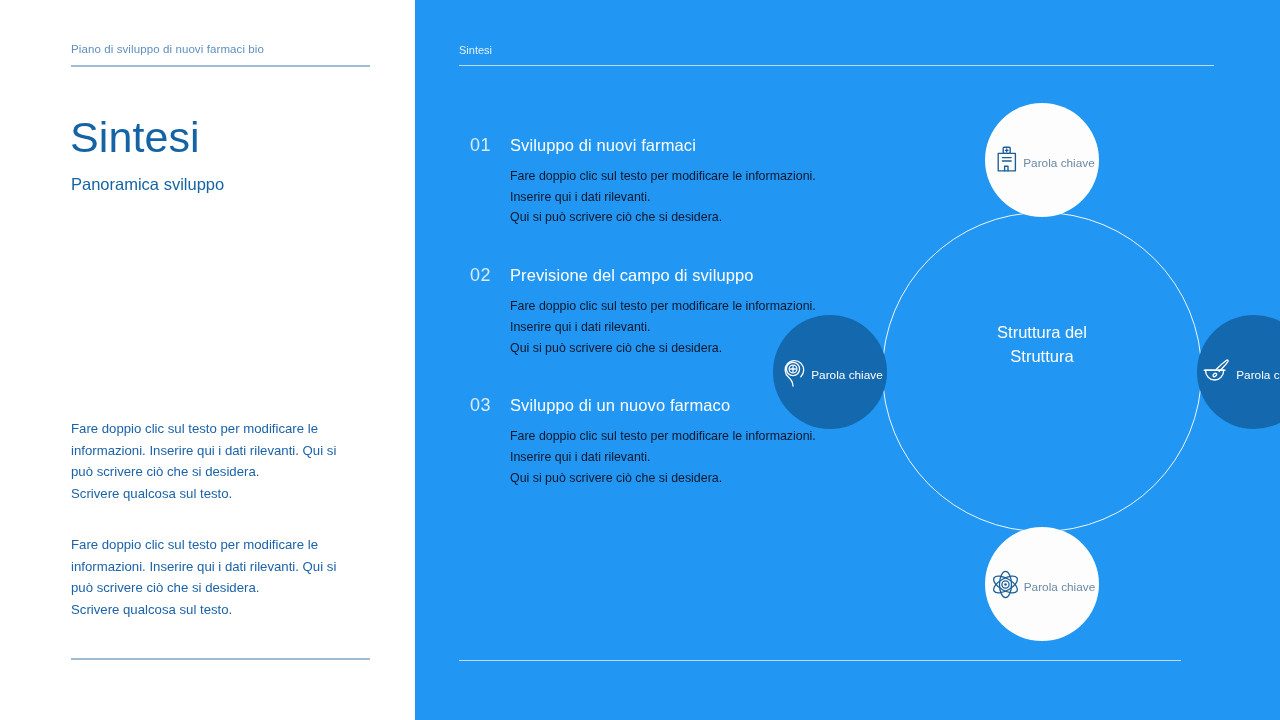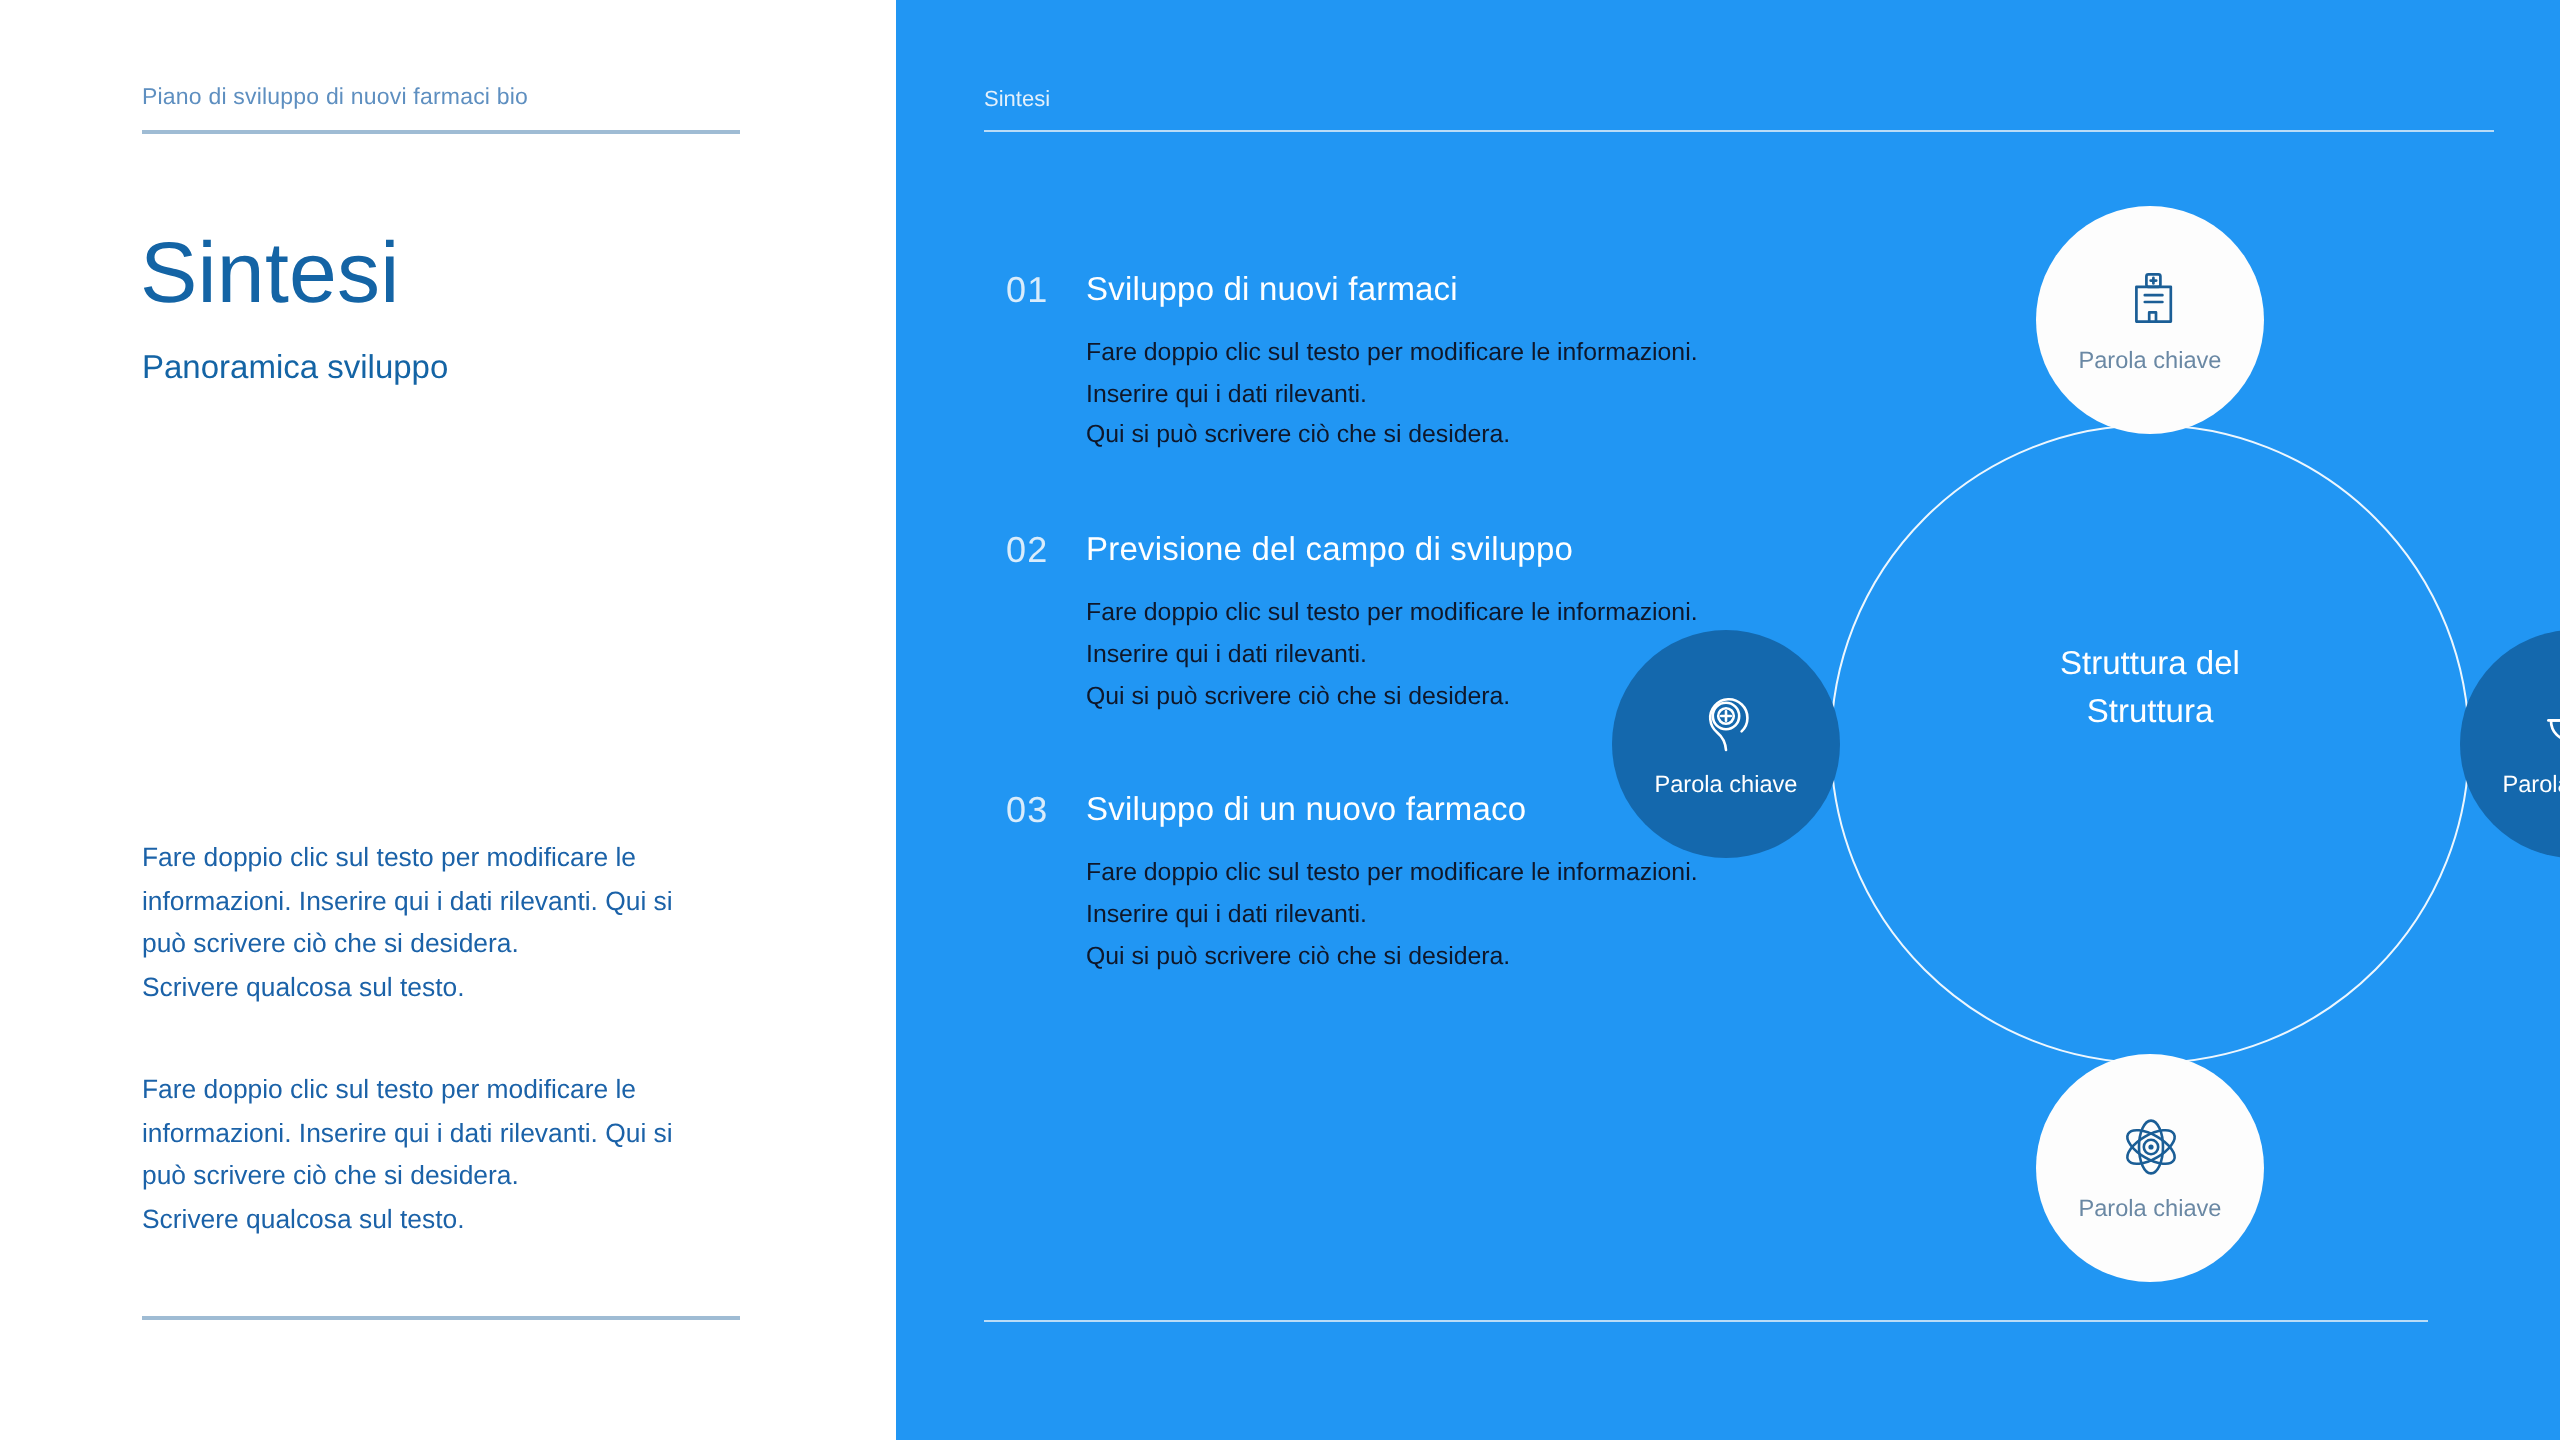--- a/index.html
+++ b/index.html
@@ -2,21 +2,21 @@
 <html><head>
 <meta charset="utf-8">
 <style>
   * { margin:0; padding:0; box-sizing:border-box; }
   html, body {
     width:1280px; height:720px;
     font-family:"Liberation Sans", sans-serif;
     background:#ffffff;
     overflow:hidden;
   }
-  .slide { position:relative; width:1280px; height:720px; display:flex;gap:33px; }
+  .slide { position:relative; width:1280px; height:720px; display:flex; }
 
   
   .left-panel {
     position:relative;
     width:415px; height:720px;
     background:#ffffff;
     flex:0 0 415px;
   }
   .eyebrow {
     position:absolute; left:71px; top:43px;
@@ -92,21 +92,21 @@
   }
   .ring {
     position:absolute; left:52px; top:52px;
     width:320px; height:320px;
     border:1.4px solid #ffffff; border-radius:50%;
     opacity:.92;
   }
   .node {
     position:absolute;
     width:114px; height:114px; border-radius:50%;
-    display:flex; flex-direction:column;
+    display:flex; flex-direction:row;
     align-items:center; justify-content:center;
     gap:2px;
   }
   .node.light { background:#fdfdfd; }
   .node.dark  { background:#1468ad; }
   .node-top    { left:155px; top:-57px;  }
   .node-right  { left:367px; top:155px;  }
   .node-bottom { left:155px; top:367px;  }
   .node-left   { left:-57px; top:155px;  }
   .node-label { font-size:11.8px; margin-top:5px; }

